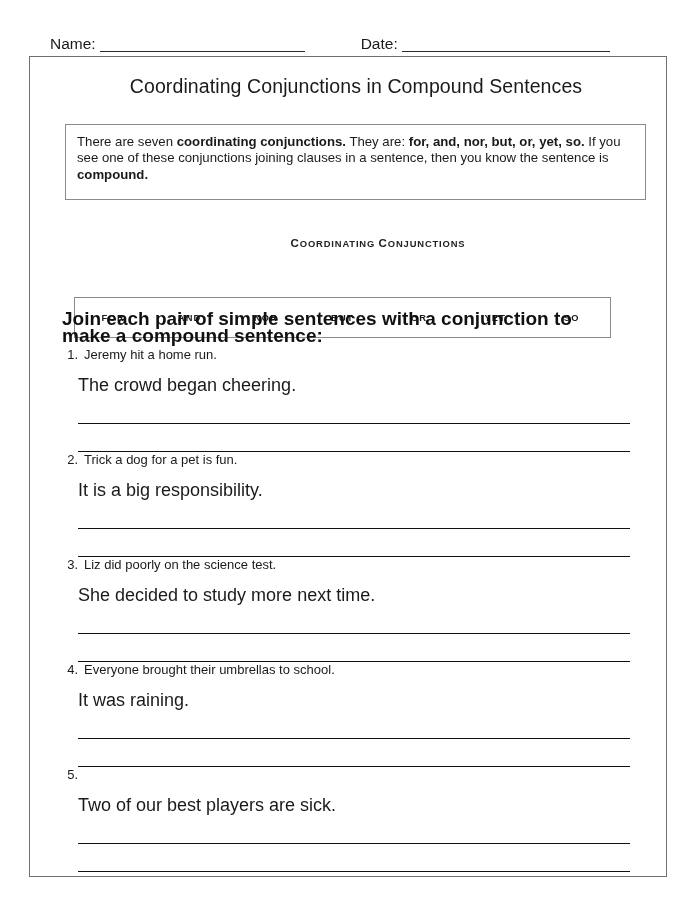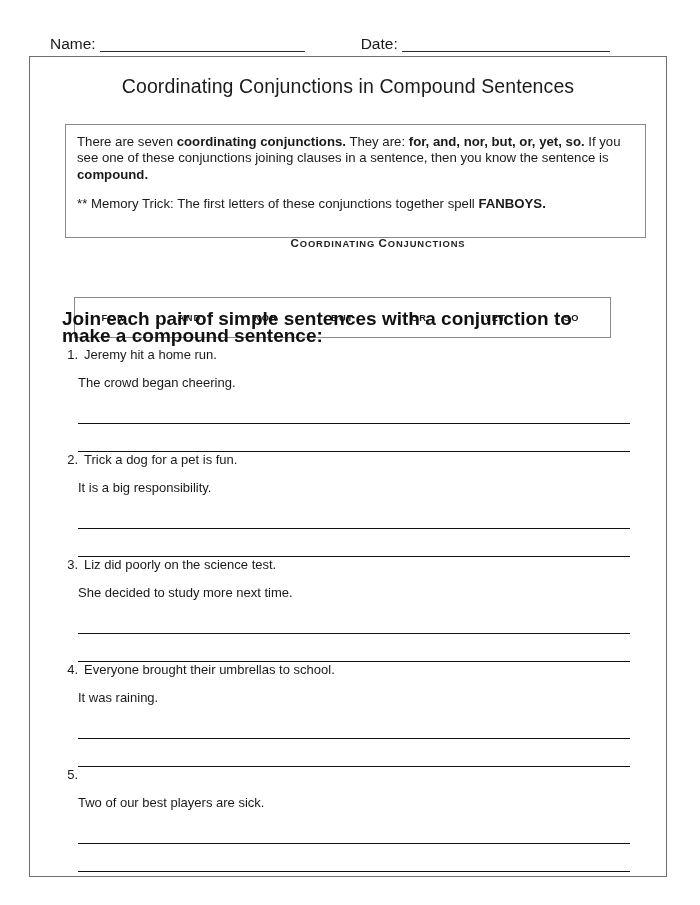--- a/index.html
+++ b/index.html
@@ -62,31 +62,32 @@
   
   .worksheet-title {
     position: absolute;
     left: 29px;
     top: 75px;
     width: 638px;
     text-align: center;
     font-size: 19.5px;
     color: #1a1a1a;
     letter-spacing: 0.1px;
+    padding-left: 8px;
   }
 
   
   .info-box {
     position: absolute;
     left: 65px;
     top: 124px;
     width: 581px;
     box-sizing: border-box;
     border: 1.3px solid #8a8a8a;
-    padding: 9px 11px 24px 11px;
+    padding: 9px 11px 16px 11px;
   }
   .info-para {
     font-size: 13.2px;
     line-height: 16.4px;
     color: #1a1a1a;
     margin: 0;
   }
   .info-para.second {
     margin-top: 13px;
   }
@@ -163,21 +164,21 @@
     position: absolute;
     left: 55px;
     top: 0;
     font-size: 13px;
     color: #1a1a1a;
   }
   .q-s2 {
     position: absolute;
     left: 49px;
     top: 28px;
-    font-size: 13px;
+    font-size: 18px;
     color: #1a1a1a;
   }
   .answer-line {
     position: absolute;
     left: 49px;
     width: 552px;
     border-bottom: 1.5px solid #111;
     height: 0;
   }
   .answer-line.one { top: 76px; }
@@ -198,23 +199,20 @@
 </div>
 
 <div class="sheet-frame"></div>
 
 <div class="worksheet-title">Coordinating Conjunctions in Compound Sentences</div>
 
 <div class="info-box">
   <p class="info-para">
     <span>There are seven </span><b>coordinating conjunctions.</b><span>  They are:  </span><b>for, and, nor, but, or, yet, so.</b>
     <span>If you see one of these conjunctions joining clauses in a sentence, then you know the sentence is </span><b>compound.</b>
-  </p>
-  <p class="info-para second">
-    <span>** Memory Trick:  The first letters of these conjunctions together spell </span><b>FANBOYS.</b>
   </p>
 </div>
 
 <div class="conj-caption">
   <span class="cap-first">C</span><span>OORDINATING </span><span class="cap-first">C</span><span>ONJUNCTIONS</span>
 </div>
 
 <div class="conj-table">
   <div class="conj-cell">FOR</div>
   <div class="conj-cell">AND</div>

